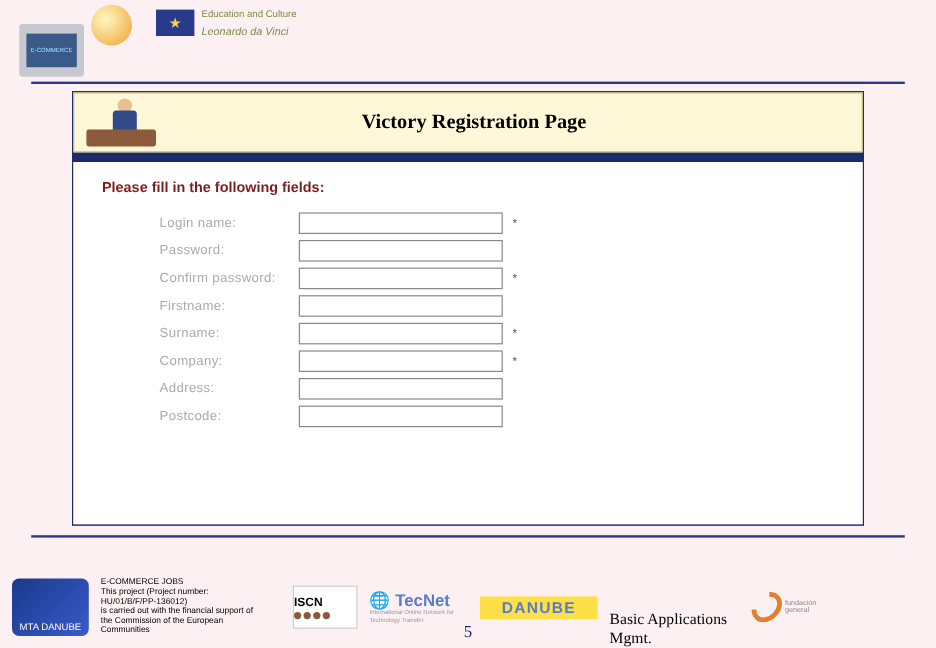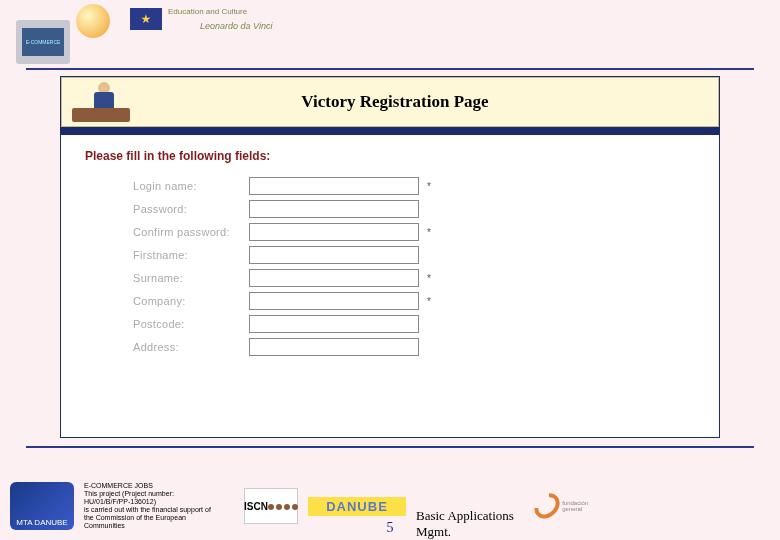--- a/index.html
+++ b/index.html
@@ -79,21 +79,20 @@
   .edu-culture {
     font-size: 8px;
     color: #7a8a4a;
     line-height: 1.1;
   }
   .leonardo {
     font-size: 9px;
     color: #7a8a4a;
     font-style: italic;
     margin-top: 4px;
-    margin-left: 32px;
   }
   .hr-top {
     border: none;
     border-top: 2px solid #2a3a8a;
     margin: 0 26px;
   }
 
   .embed-area {
     margin: 6px 60px 0 60px;
     border: 1px solid #1a2a6a;
@@ -212,22 +211,21 @@
     font-size: 7px;
     color: #000;
     line-height: 1.15;
     width: 150px;
   }
   .iscn-logo {
     width: 54px; height: 36px;
     background: #fff;
     border: 1px solid #ccc;
     display: flex;
-    flex-direction: row;
-    align-items: center;
+    flex-direction: column;
     justify-content: center;
     font-size: 10px;
     font-weight: bold;
   }
   .iscn-dots { display:flex; gap:2px; margin-top:2px;}
   .iscn-dots span { width:6px;height:6px;border-radius:50%;background:#8a5a3a;}
   .tecnet-logo {
     width: 82px;
     font-size: 14px;
     color: #5a7aca;
@@ -330,25 +328,25 @@
       <span class="form-label">Surname:</span>
       <input class="form-input" style="">
       <span class="req-star">*</span>
     </div>
     <div class="form-row">
       <span class="form-label">Company:</span>
       <input class="form-input" style="">
       <span class="req-star">*</span>
     </div>
     <div class="form-row">
+      <span class="form-label">Address:</span>
+      <input class="form-input" style="">
+    </div>
+    <div class="form-row">
       <span class="form-label">Postcode:</span>
-      <input class="form-input" style="">
-    </div>
-    <div class="form-row">
-      <span class="form-label">Address:</span>
       <input class="form-input" style="">
     </div>
   </div>
 </div>
 
 <hr class="hr-bottom">
 
 <div class="footer">
   <div class="mta-logo">MTA DANUBE</div>
   <div class="footer-text">
@@ -361,20 +359,24 @@
   </div>
   <div class="iscn-logo">
     <span>ISCN</span>
     <div class="iscn-dots">
         <span></span>
         <span></span>
         <span></span>
         <span></span>
       </div>
   </div>
+  <div class="tecnet-logo">
+    🌐 <span>TecNet</span>
+    <div class="tecnet-sub">International Online Network for Technology Transfer</div>
+  </div>
   <div class="danube-logo">DANUBE</div>
   <div class="basic-apps">Basic Applications Mgmt.</div>
   <div class="fundacion">
     <div class="fund-swirl"></div>
     <div class="fund-txt">fundación general</div>
   </div>
 </div>
 
 <div class="page-num">5</div>
 

